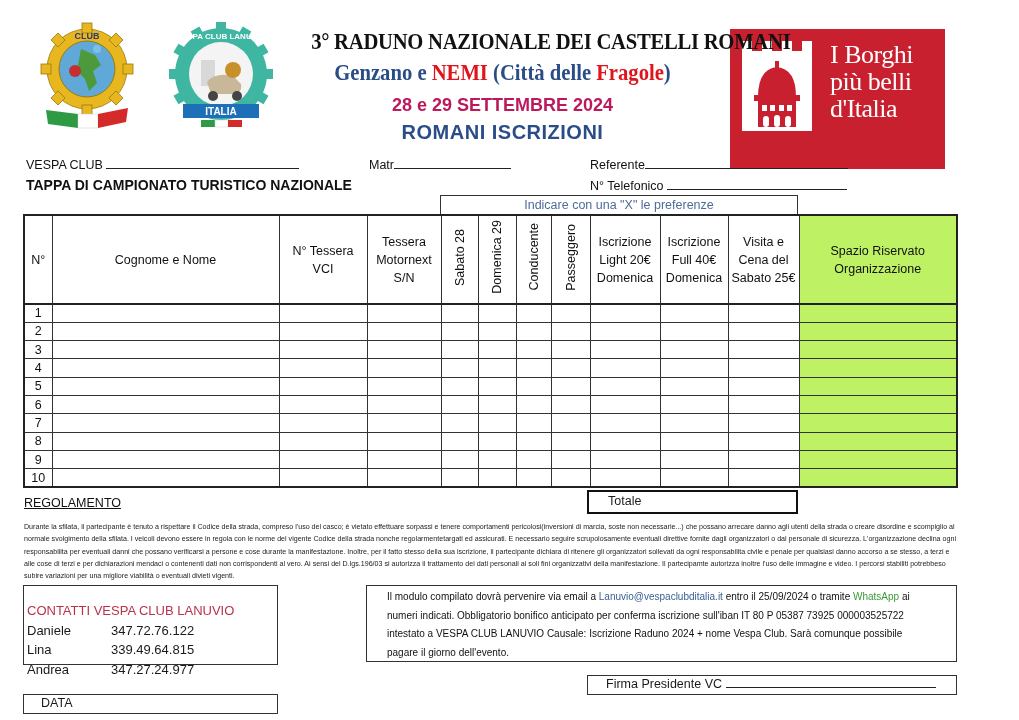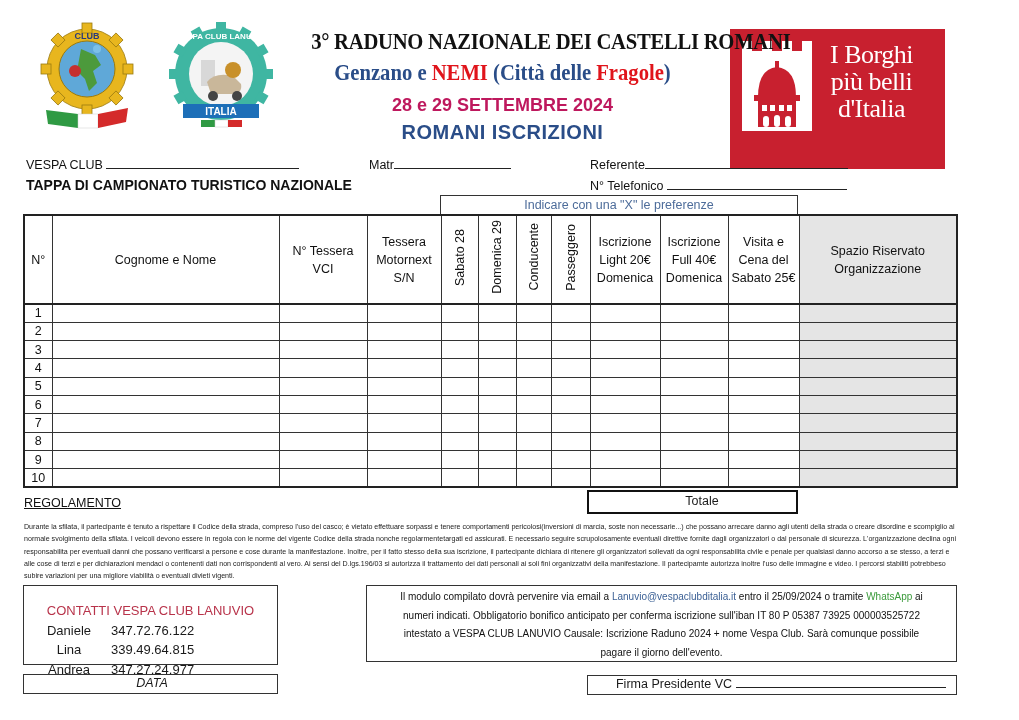--- a/index.html
+++ b/index.html
@@ -1,18 +1,18 @@
 <!DOCTYPE html>
 <html><head>
 <meta charset="utf-8">
 <style>
   * { box-sizing: border-box; margin: 0; padding: 0; }
   html, body { width: 1019px; height: 720px; background: #ffffff; overflow: hidden; }
   body { position: relative; font-family: "Liberation Sans", "DejaVu Sans", sans-serif; color: #1a1a1a; }
-  .abs { position: absolute; text-align: center; }
+  .abs { position: absolute; }
 
   
   .logo-vci { left: 40px; top: 22px; width: 95px; height: 110px; }
   .logo-lanuvio { left: 165px; top: 22px; width: 112px; height: 112px; }
   .logo-borghi { left: 730px; top: 29px; width: 215px; height: 140px; background: #c8202f; }
   .borghi-text { position: absolute; left: 100px; top: 12px; color: #fff; font-family: "Liberation Serif", "DejaVu Serif", serif; font-size: 26px; line-height: 27px; letter-spacing: -0.5px; }
 
   
   .title-1 { left: 280px; top: 28px; width: 445px; text-align: center; font-family: "Liberation Serif", serif; font-weight: bold; font-size: 24px; color: #111; transform: scaleX(0.86); transform-origin: center; letter-spacing: -0.3px; white-space: nowrap; }
   .title-2 { left: 280px; top: 59px; width: 445px; text-align: center; font-family: "Liberation Serif", serif; font-weight: bold; font-size: 24px; color: #2a4d88; white-space: nowrap; transform: scaleX(0.86); transform-origin: center; }
@@ -29,37 +29,37 @@
   .pref { left: 440px; top: 195px; width: 358px; height: 20px; border: 1px solid #333; border-bottom: none; font-size: 12.5px; color: #4d6c9a; text-align: center; line-height: 19px; }
 
   
   table.grid { position: absolute; left: 23px; top: 214px; width: 933px; border-collapse: collapse; border: 2.5px solid #222; table-layout: fixed; }
   table.grid th, table.grid td { border: 1px solid #333; font-weight: normal; font-size: 12.5px; color: #111; }
   table.grid th { height: 89px; text-align: center; vertical-align: middle; line-height: 18px; padding: 0 2px; }
   table.grid thead tr { border-bottom: 2px solid #222; }
   table.grid td { height: 18.3px; padding: 0; }
   table.grid td.num { text-align: center; font-size: 12.5px; line-height: 16px; }
   .vtext { display: inline-block; writing-mode: vertical-rl; transform: rotate(180deg); white-space: nowrap; font-size: 12.5px; }
-  .reserved { background: #e5e5e5; }
+  .reserved { background: #bef264; }
 
   .regolamento { left: 24px; top: 496px; font-size: 12.5px; text-decoration: underline; color: #111; }
   .totale { left: 587px; top: 490px; width: 211px; height: 24px; border: 2.5px solid #111; font-size: 12.5px; padding-left: 19px; line-height: 19px; }
 
   .rules { left: 24px; top: 521px; width: 935px; font-size: 7.1px; line-height: 12.3px; color: #222; text-align: left; }
 
   .contacts { left: 23px; top: 585px; width: 255px; height: 80px; border: 1.5px solid #333; padding: 15px 3px; font-size: 13px; line-height: 19.5px; }
   .contacts .ct-title { color: #b8334a; }
   .contacts .row { display: flex; }
   .contacts .row .nm { width: 84px; }
 
   .notice { left: 366px; top: 585px; width: 591px; height: 77px; border: 1.5px solid #333; padding: 2px 20px; font-size: 10px; line-height: 18.5px; color: #111; }
   .notice .email { color: #3a5f94; }
   .notice .wa { color: #3b9a3b; }
 
-  .data-box { left: 23px; top: 674px; width: 255px; height: 20px; border: 1.5px solid #333; font-size: 12.5px; padding-left: 3px; line-height: 17px; font-style: italic; }
+  .data-box { left: 23px; top: 694px; width: 255px; height: 20px; border: 1.5px solid #333; font-size: 12.5px; padding-left: 17px; line-height: 17px; }
   .firma-box { left: 587px; top: 675px; width: 370px; height: 20px; border: 1.5px solid #333; font-size: 12.5px; padding-left: 18px; line-height: 17px; white-space: nowrap; }
   .firma-box .line { display: inline-block; width: 210px; border-bottom: 1px solid #222; height: 11px; margin-left: 4px; }
 </style>
 </head>
 <body>
 
 <div class="abs logo-vci">
   <svg width="95" height="110" viewBox="0 0 95 110">
     <g transform="translate(47,47)">
       <g fill="#e8b61e" stroke="#9a7a10" stroke-width="0.8">

